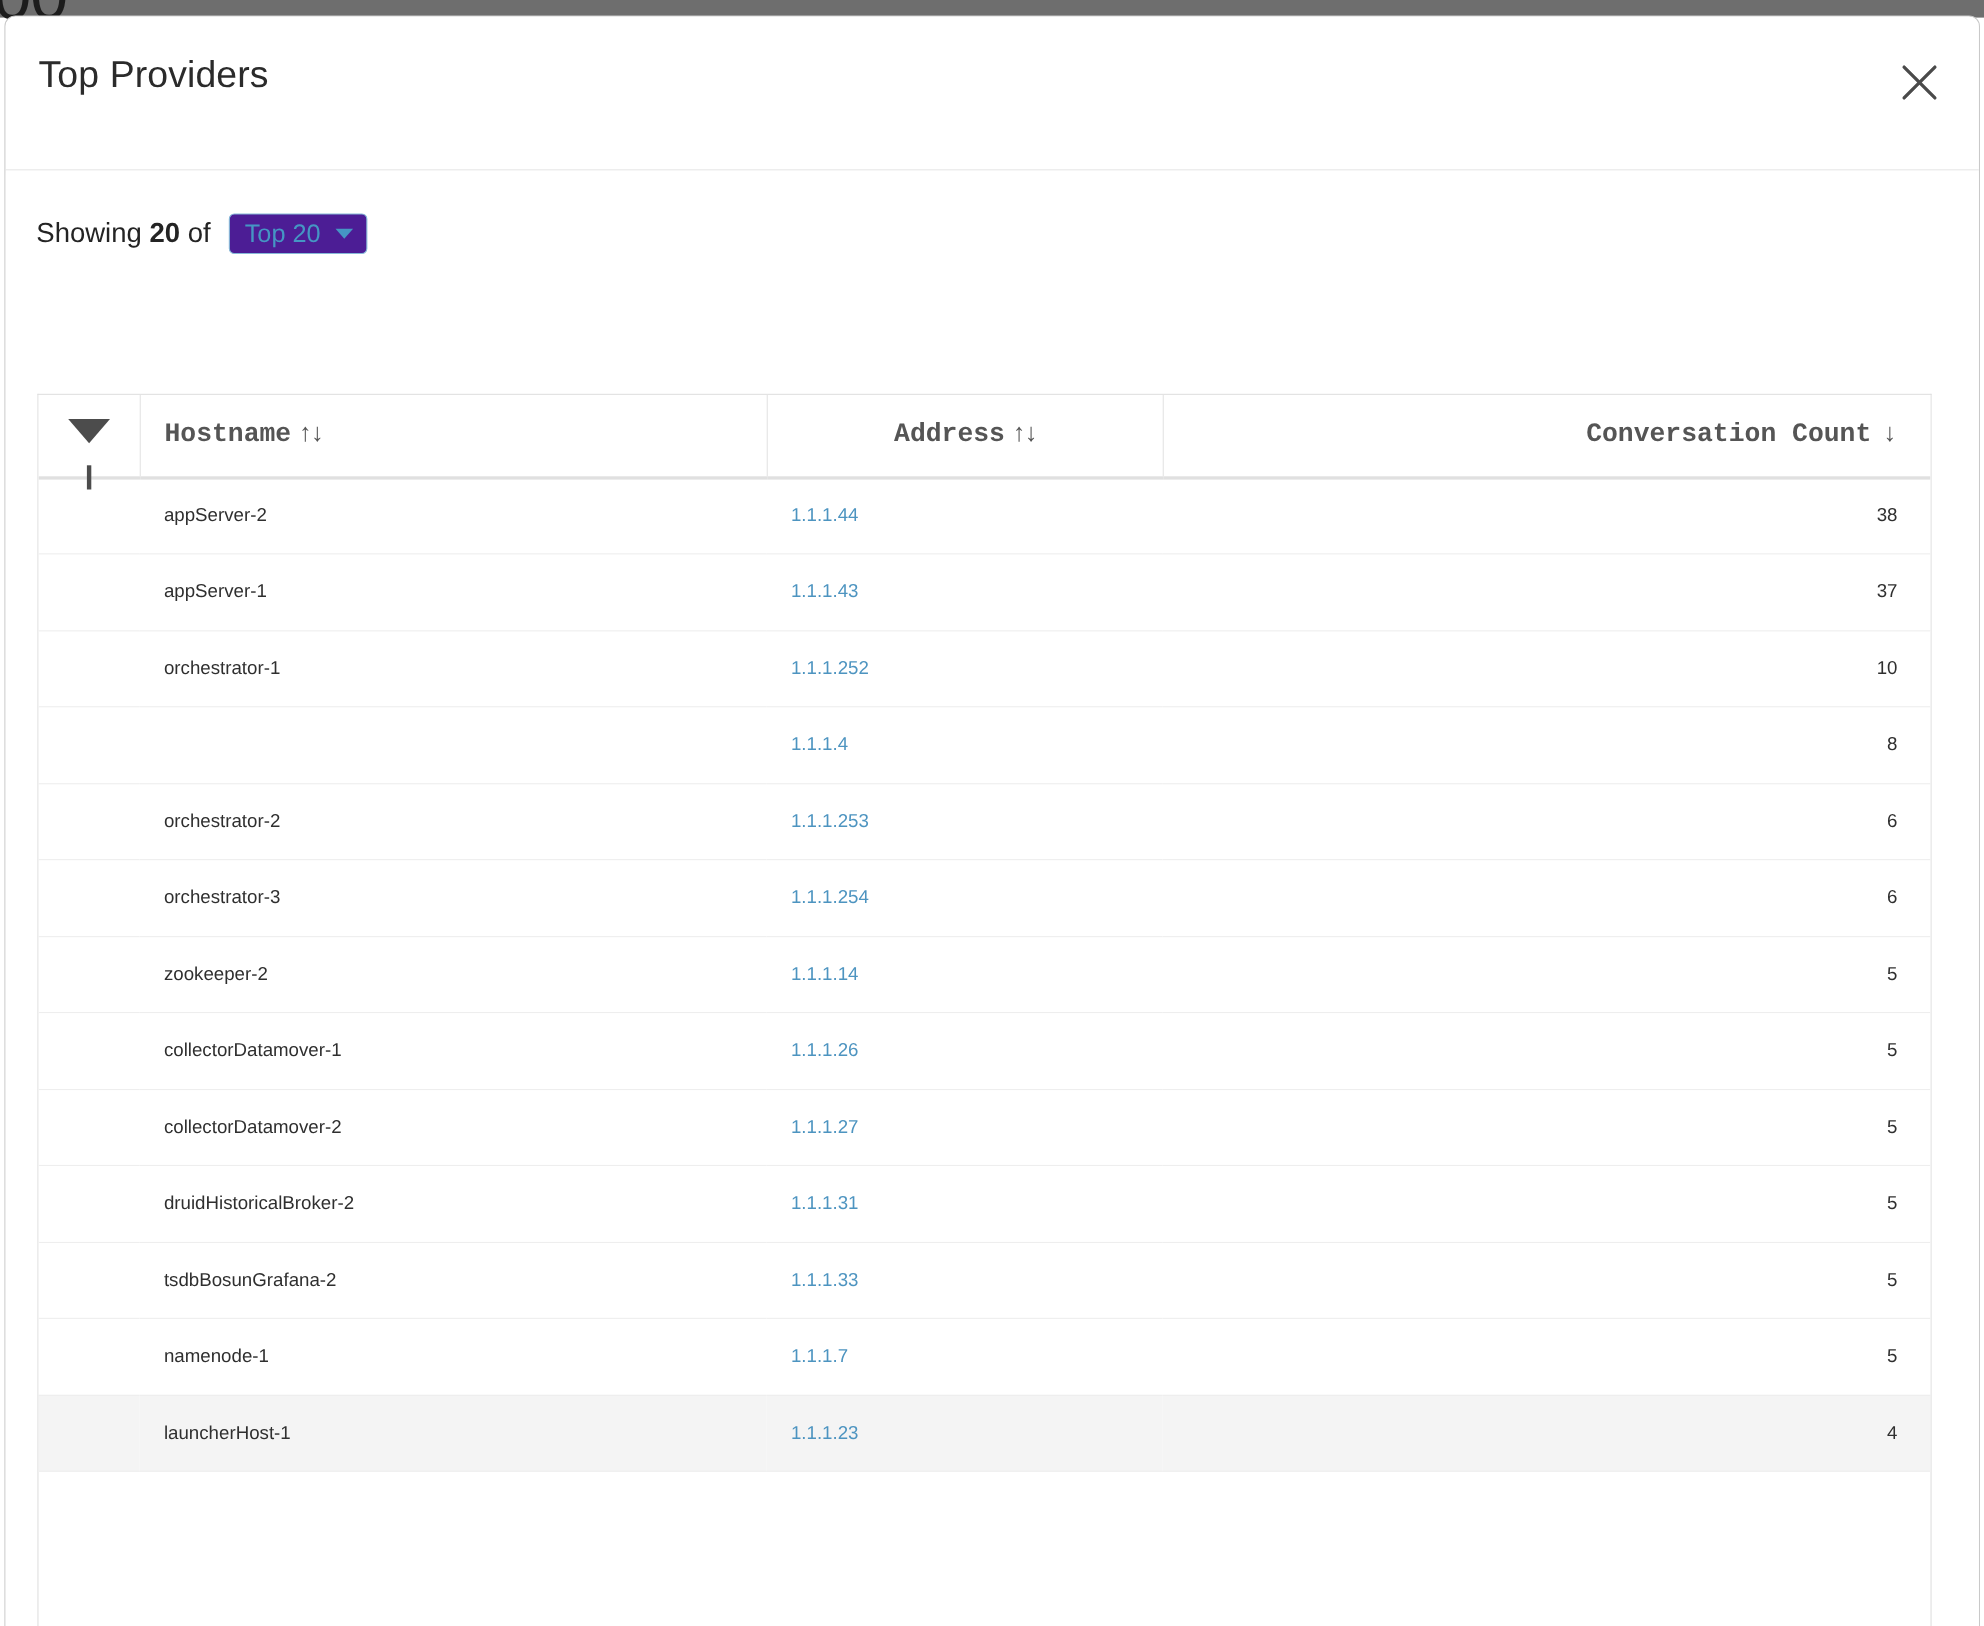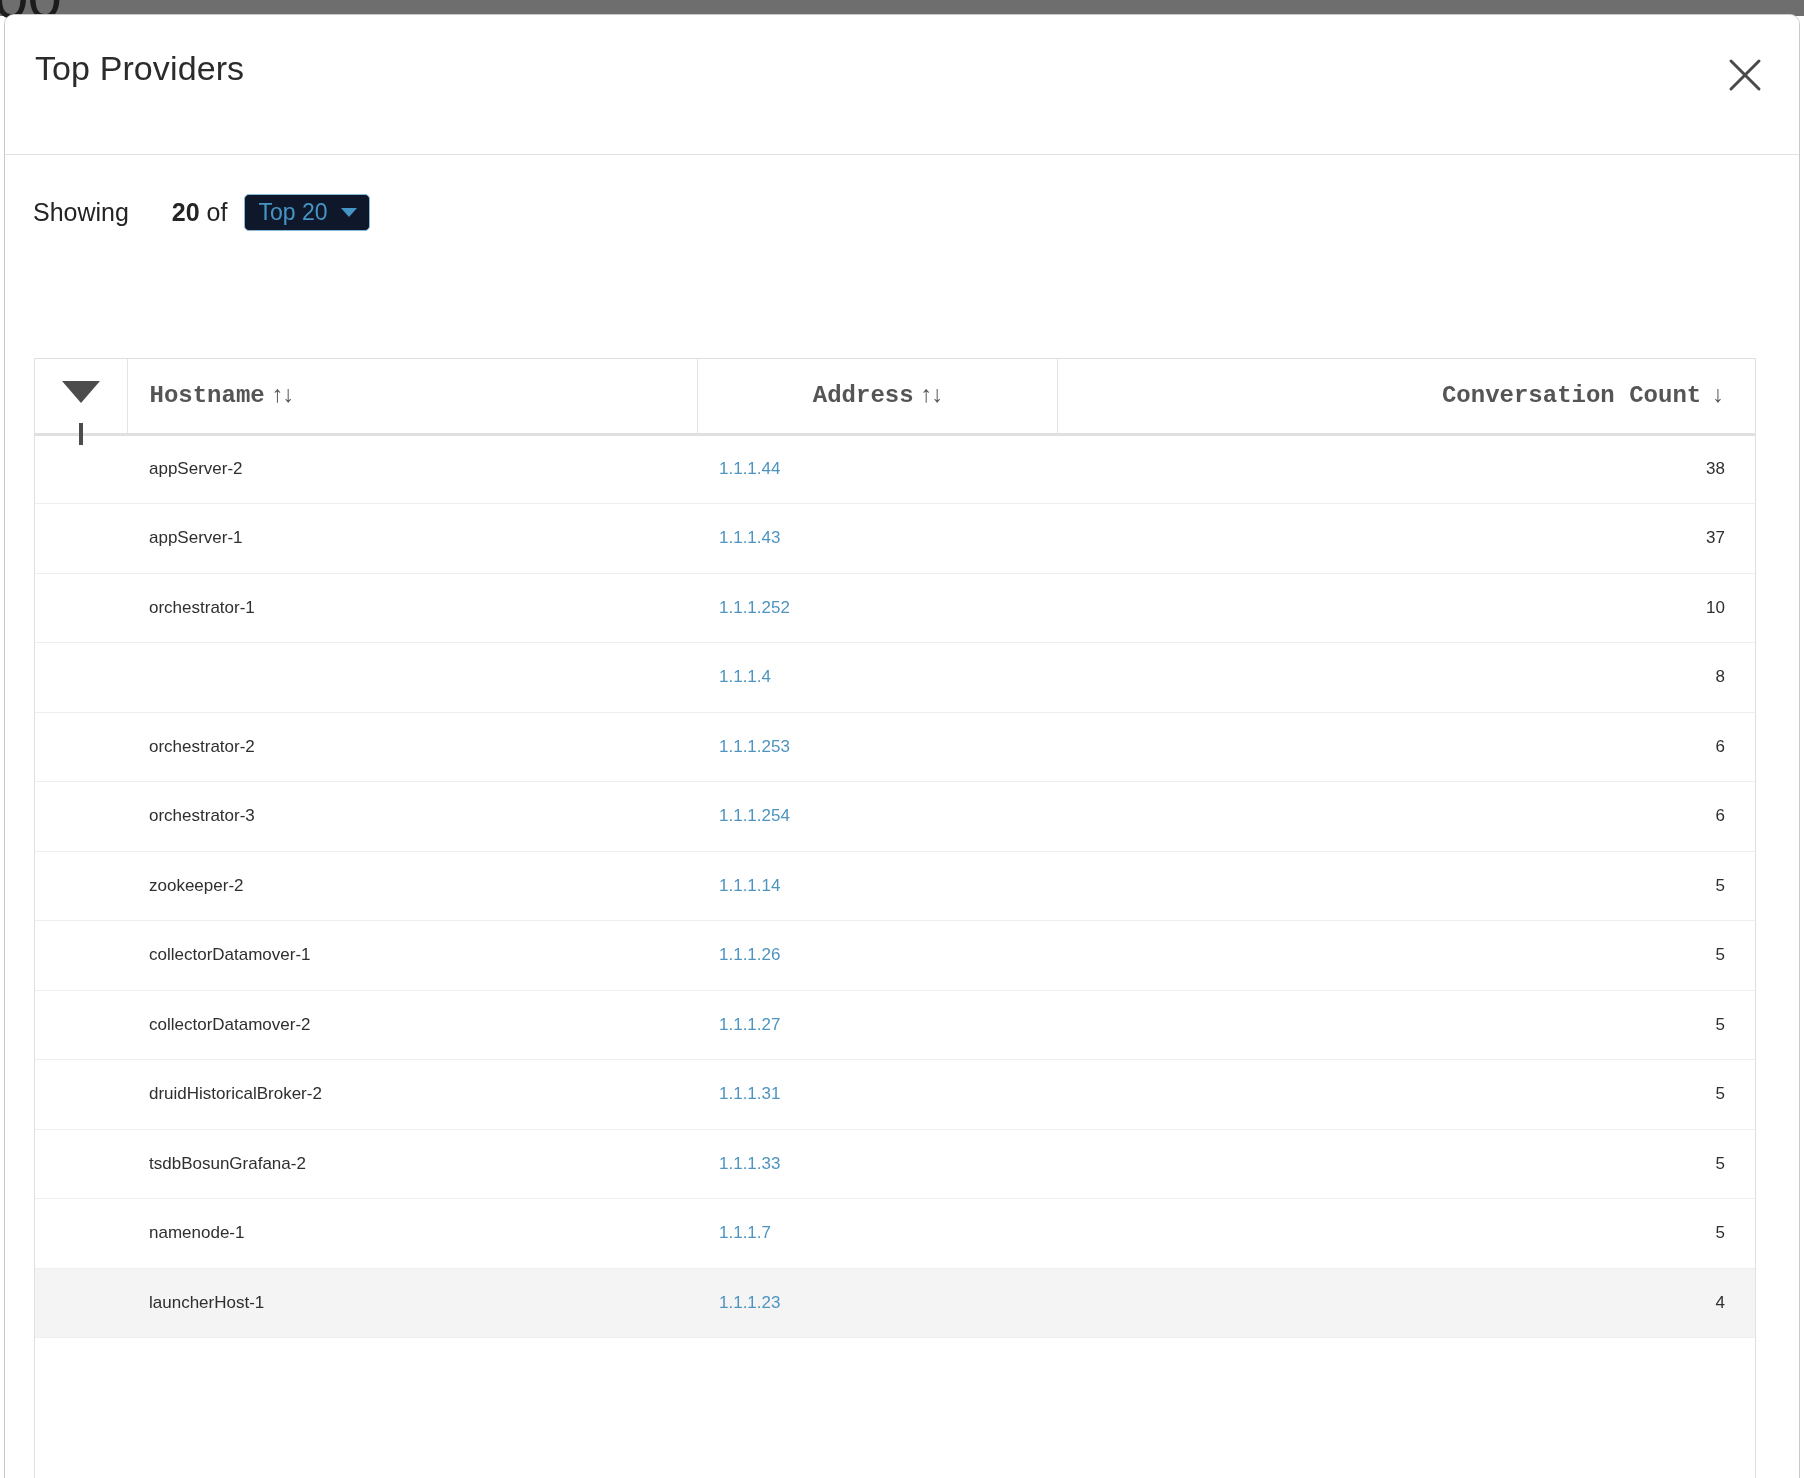--- a/index.html
+++ b/index.html
@@ -107,27 +107,27 @@
     display: flex;
     align-items: center;
     height: 42px;
   }
   .showing-text {
     font-size: 25px;
     color: #242424;
     line-height: 1;
     white-space: pre;
   }
-  .showing-text b { font-weight: 700; margin-left: 36px; }
+  .showing-text b { font-weight: 700; }
 
   #topn-select {
     margin-left: 17px;
     border: 1px solid #86b9d8;
     border-radius: 5px;
-    background: #0f172a;
+    background: #4c1d95;
     color: #4596c4;
     font-size: 23px;
     font-family: "Liberation Sans", sans-serif;
     height: 37px;
     padding: 0 12px 0 13px;
     display: flex;
     align-items: center;
     cursor: pointer;
     box-sizing: border-box;
   }

